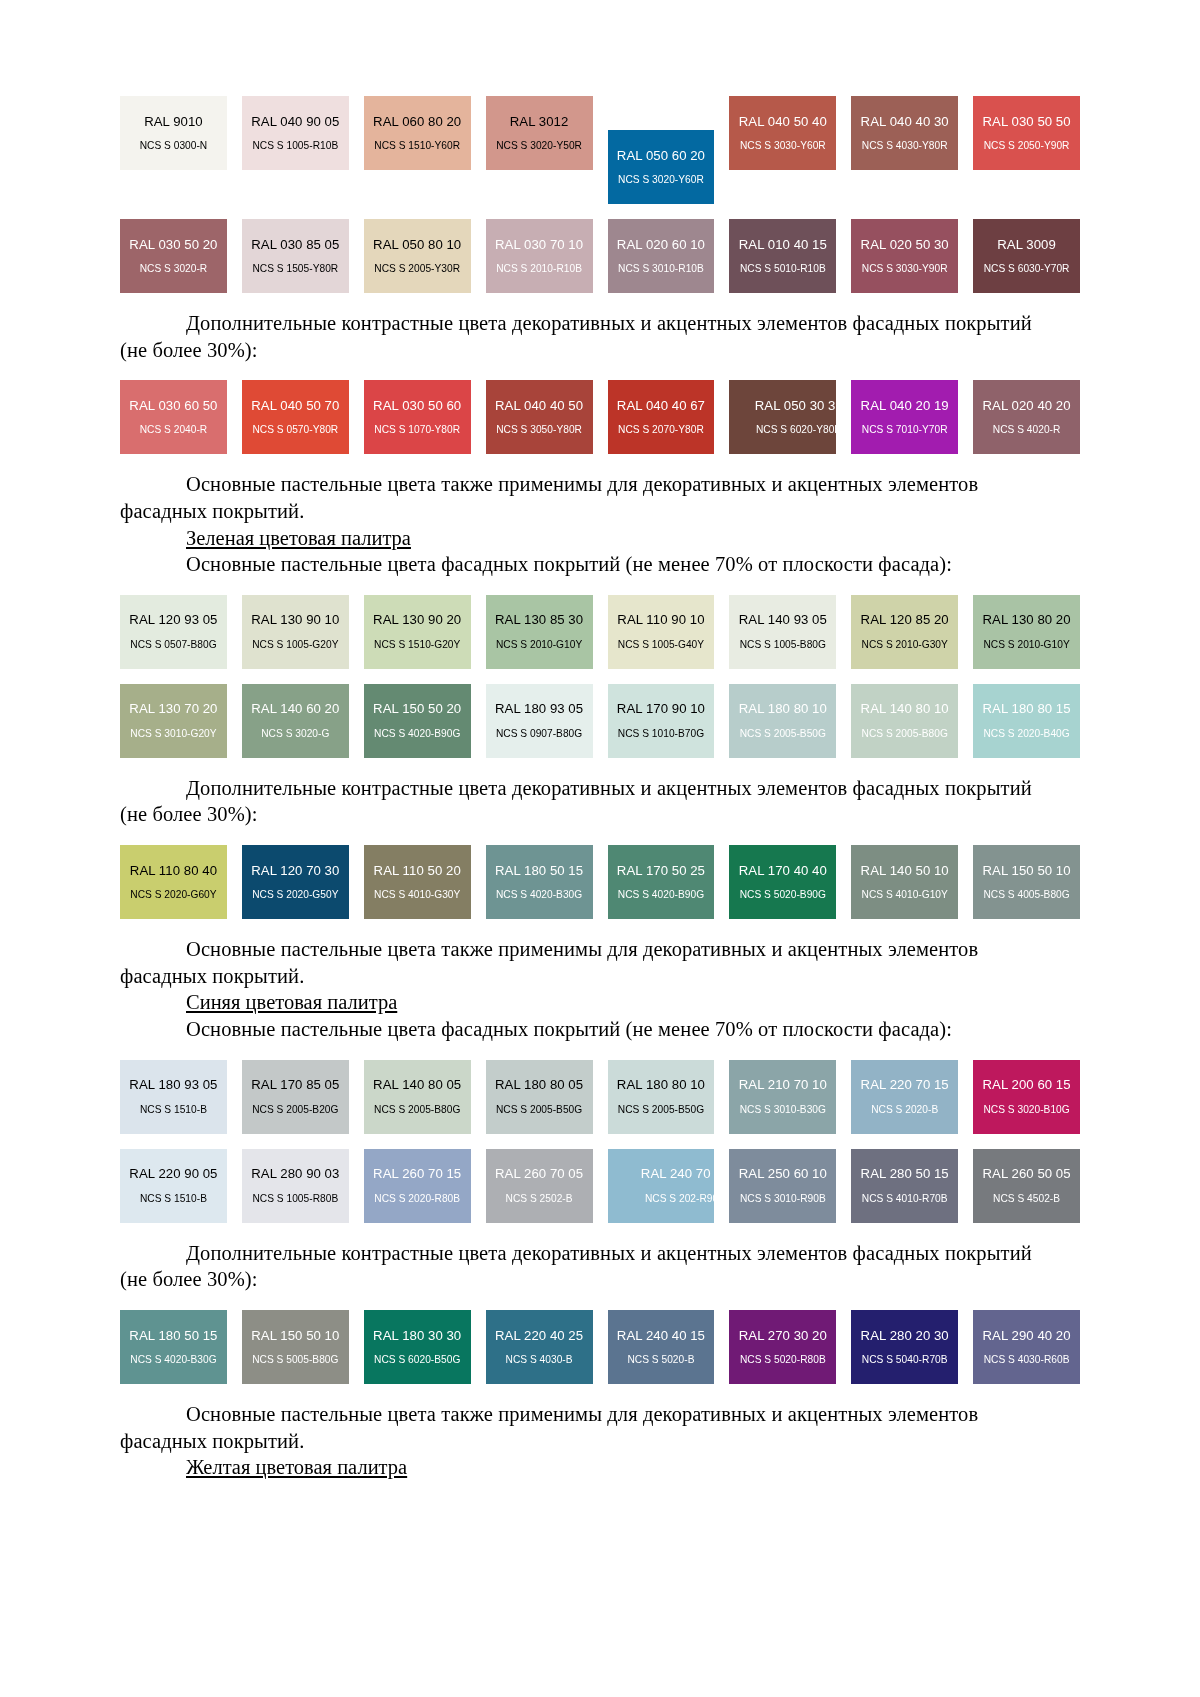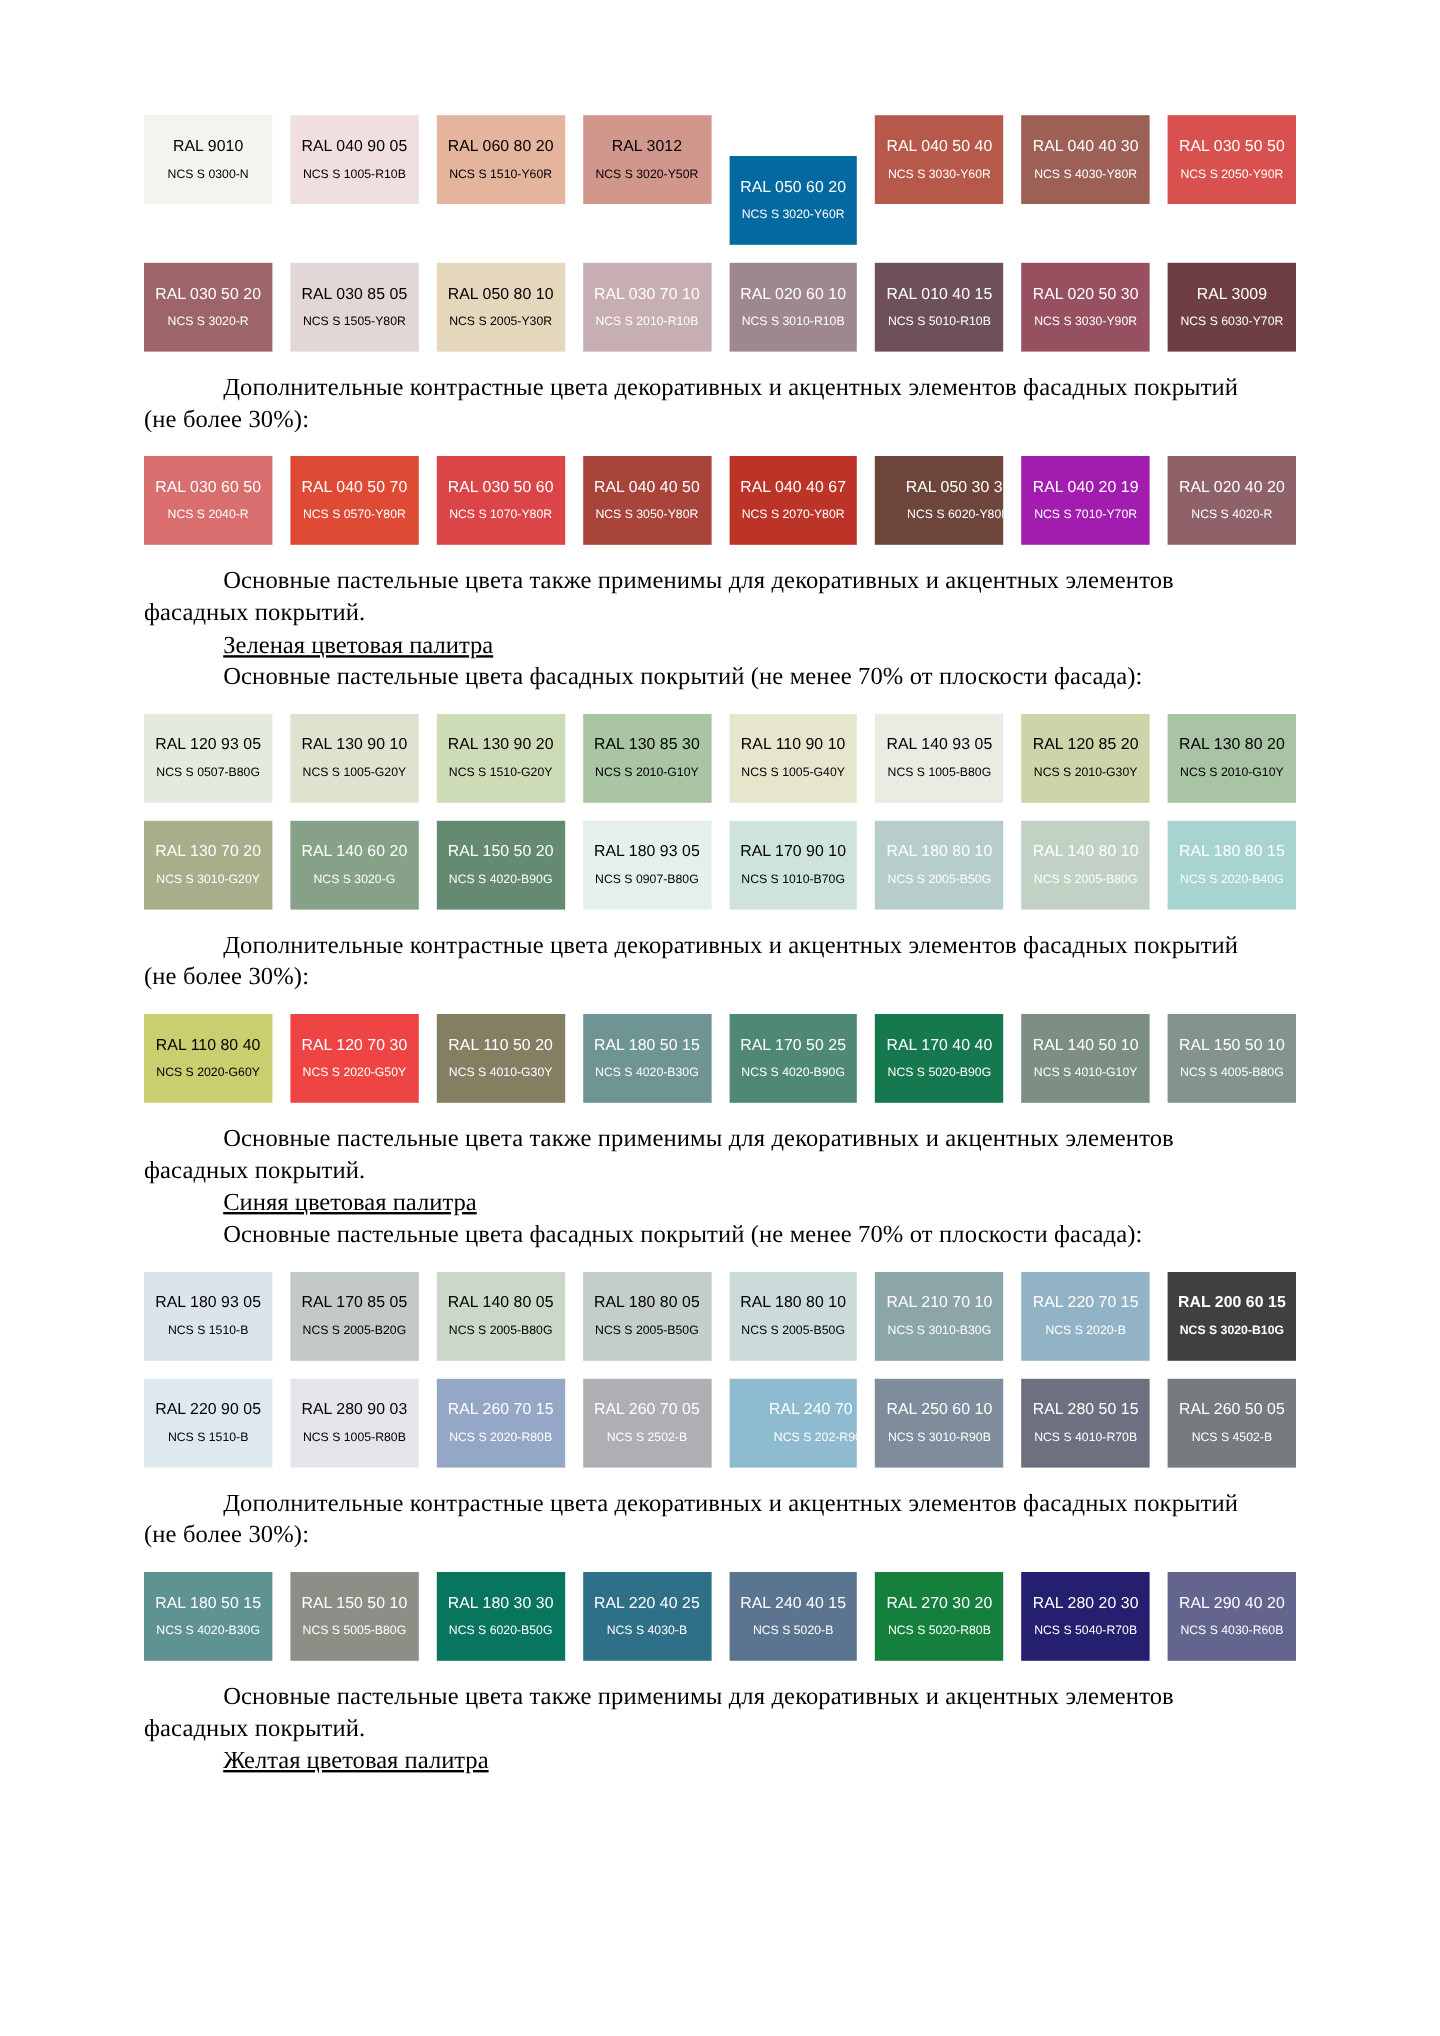--- a/index.html
+++ b/index.html
@@ -300,21 +300,21 @@
     <span>(не более 30%):</span>
   </p>
 
   <div class="spacer-md"></div>
 
   <div class="swatch-row" id="row-green-contrast">
       <div class="swatch light" style="background: rgb(201, 206, 110);">
         <div class="ral">RAL 110 80 40</div>
         <div class="ncs">NCS S 2020-G60Y</div>
       </div>
-      <div class="swatch dark" style="background: #ef4444;">
+      <div class="swatch dark" style="background: #0c4a6e;">
         <div class="ral">RAL 120 70 30</div>
         <div class="ncs">NCS S 2020-G50Y</div>
       </div>
       <div class="swatch dark" style="background: rgb(132, 126, 99);">
         <div class="ral">RAL 110 50 20</div>
         <div class="ncs">NCS S 4010-G30Y</div>
       </div>
       <div class="swatch dark" style="background: rgb(110, 148, 147);">
         <div class="ral">RAL 180 50 15</div>
         <div class="ncs">NCS S 4020-B30G</div>
@@ -378,21 +378,21 @@
         <div class="ncs">NCS S 2005-B50G</div>
       </div>
       <div class="swatch dark" style="background: rgb(139, 165, 168);">
         <div class="ral">RAL 210 70 10</div>
         <div class="ncs">NCS S 3010-B30G</div>
       </div>
       <div class="swatch dark" style="background: rgb(146, 179, 198);">
         <div class="ral">RAL 220 70 15</div>
         <div class="ncs">NCS S 2020-B</div>
       </div>
-      <div class="swatch dark" style="background: #404040; font-weight: bold;">
+      <div class="swatch dark" style="background: #be185d;">
         <div class="ral">RAL 200 60 15</div>
         <div class="ncs">NCS S 3020-B10G</div>
       </div>
     </div>
   <div class="grid-gap"></div>
   <div class="swatch-row" id="row-blue-pastel-2">
       <div class="swatch light" style="background: rgb(221, 232, 239);">
         <div class="ral">RAL 220 90 05</div>
         <div class="ncs">NCS S 1510-B</div>
       </div>
@@ -451,21 +451,21 @@
         <div class="ncs">NCS S 6020-B50G</div>
       </div>
       <div class="swatch dark" style="background: rgb(46, 112, 136);">
         <div class="ral">RAL 220 40 25</div>
         <div class="ncs">NCS S 4030-B</div>
       </div>
       <div class="swatch dark" style="background: rgb(91, 116, 144);">
         <div class="ral">RAL 240 40 15</div>
         <div class="ncs">NCS S 5020-B</div>
       </div>
-      <div class="swatch dark" style="background: #15803d;">
+      <div class="swatch dark" style="background: #701a75;">
         <div class="ral">RAL 270 30 20</div>
         <div class="ncs">NCS S 5020-R80B</div>
       </div>
       <div class="swatch dark" style="background: rgb(36, 31, 110);">
         <div class="ral">RAL 280 20 30</div>
         <div class="ncs">NCS S 5040-R70B</div>
       </div>
       <div class="swatch dark" style="background: rgb(99, 101, 143);">
         <div class="ral">RAL 290 40 20</div>
         <div class="ncs">NCS S 4030-R60B</div>

